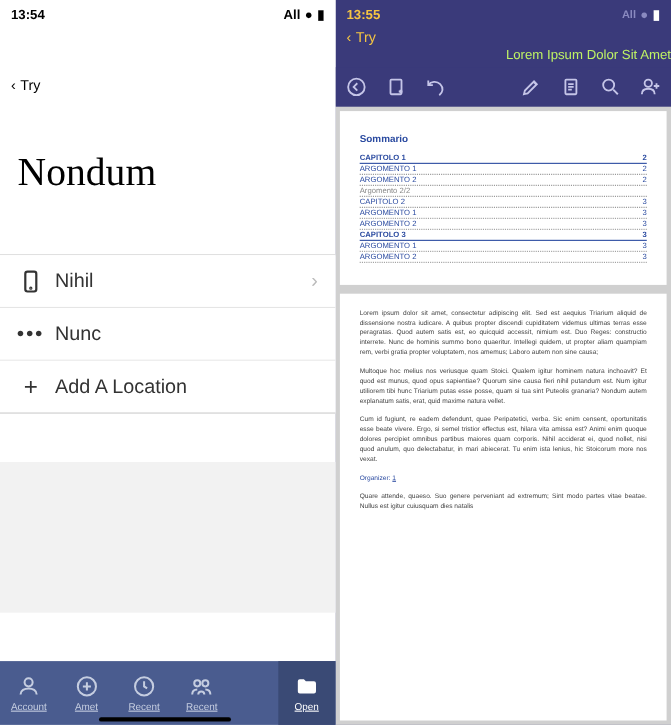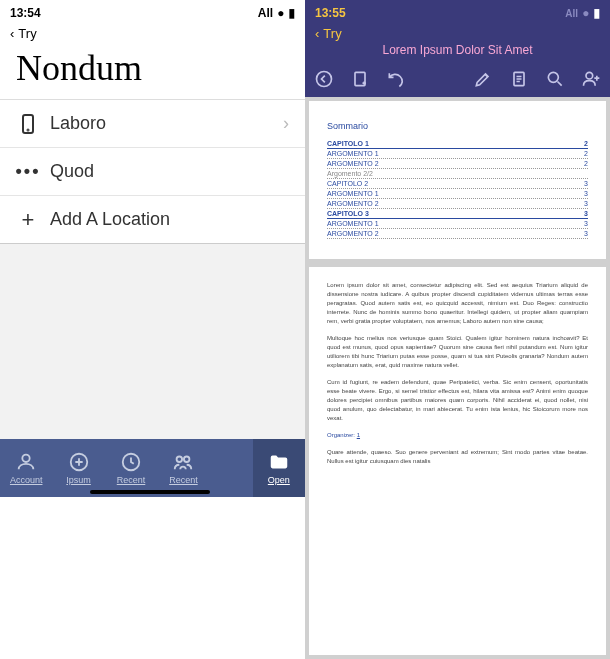--- a/index.html
+++ b/index.html
@@ -1,17 +1,17 @@
 <!DOCTYPE html>
 <html><head>
 <meta charset="utf-8">
 <style>
 * { margin: 0; padding: 0; box-sizing: border-box; font-family: -apple-system, Helvetica, Arial, sans-serif; }
 body { width: 610px; height: 659px; display: flex; background: #fff; }
-.left { width: 305px; height: 497px; display: flex; flex-direction: column; background: #fff; }
+.left { width: 305px; height: 659px; display: flex; flex-direction: column; background: #fff; gap: 44px; }
 .right { width: 305px; height: 659px; display: flex; flex-direction: column; background: #3a3a7a; }
 
 
 .l-status { height: 26px; display: flex; align-items: center; padding: 0 10px; font-size: 12px; font-weight: 600; color: #000; }
 .l-status .spacer { flex: 1; }
 .l-back { padding: 0 10px; font-size: 13px; color: #000; display: flex; align-items: center; gap: 4px; }
 .l-title { font-family: Georgia, serif; font-size: 36px; font-weight: 400; padding: 6px 16px 10px; color: #000; }
 .l-list { border-top: 1px solid #ddd; }
 .l-row { display: flex; align-items: center; height: 48px; padding: 0 16px; border-bottom: 1px solid #e5e5e5; font-family: Georgia, serif; font-size: 18px; color: #333; background: #fff; }
 .l-row .icon { width: 24px; margin-right: 10px; display: flex; align-items: center; justify-content: center; }
@@ -23,29 +23,29 @@
 .l-tab.active { background: #3a4a75; color: #fff; margin-left: 43px; }
 .l-tab svg { width: 22px; height: 22px; }
 .home-ind { position: absolute; bottom: 3px; left: 90px; width: 120px; height: 4px; background: #000; border-radius: 3px; }
 .left { position: relative; }
 
 
 .r-status { height: 26px; display: flex; align-items: center; padding: 12px 10px; font-size: 12px; font-weight: 600; color: #f5c542; }
 .r-status .spacer { flex: 1; }
 .r-status .sig { color: #8a8ac0; font-size: 10px; }
 .r-back { padding: 0 10px; font-size: 13px; color: #f5c542; display: flex; align-items: center; gap: 4px; }
-.r-doctitle { text-align: center; color: #f9a8d4; font-size: 12px; padding: 2px 0 4px; }
+.r-doctitle { text-align: right; color: #bef264; font-size: 12px; padding: 2px 0 4px; }
 .r-toolbar { height: 36px; background: #3a3a7a; display: flex; align-items: center; padding: 0 6px; gap: 10px; }
 .r-toolbar .tbspacer { flex: 1; }
 .r-toolbar svg { width: 20px; height: 20px; }
 .r-toolbar .tbtn { color: #c5c5e8; display: flex; align-items: center; justify-content: center; width: 26px; height: 26px; }
 
 .r-docarea { flex: 1; background: #d0d0d0; overflow: hidden; display: flex; flex-direction: column; gap: 8px; padding: 4px; }
 .page { background: #fff; width: 100%; padding: 20px 18px; }
-.page h4 { font-size: 9px; color: #2a4aa0; margin-bottom: 8px; font-weight: 400; }
+.page h4 { font-size: 9px; color: #2a4aa0; margin-bottom: 8px; font-weight: 700; }
 .toc-row { display: flex; font-size: 7px; color: #2a4aa0; border-bottom: 1px dotted #999; padding: 1px 0; }
 .toc-row.chap { border-bottom: 1px solid #2a4aa0; font-weight: 600; }
 .toc-row.grey { color: #888; }
 .toc-row .tl { flex: 1; }
 .page2 { background: #fff; width: 100%; padding: 14px 18px; flex: 1; }
 .para { font-size: 6px; color: #444; line-height: 1.5; margin-bottom: 8px; text-align: justify; }
 .para .blue { color: #2a4aa0; }
 </style>
 </head>
 <body>
@@ -64,47 +64,47 @@
   </div>
   <div class="l-title">Nondum</div>
   <div class="l-list">
     <div class="l-row">
       <span class="icon">
         <svg viewBox="0 0 24 24" fill="none" stroke="#333" stroke-width="2">
             <rect x="7" y="3" width="10" height="18" rx="2"></rect>
             <circle cx="12" cy="18" r="0.5" fill="#333"></circle>
           </svg>
       </span>
-      <span class="label">Laboro</span>
+      <span class="label">Nihil</span>
       <span class="chev">›</span>
     </div>
     <div class="l-row">
       <span class="icon" style="font-weight:bold;letter-spacing:2px;">•••</span>
-      <span class="label">Quod</span>
+      <span class="label">Nunc</span>
     </div>
     <div class="l-row" style="border-bottom:1px solid #ccc;">
       <span class="icon" style="font-size:22px;font-weight:300;">+</span>
       <span class="label">Add A Location</span>
     </div>
   </div>
   <div class="l-content"></div>
   <div class="l-tabbar">
     <div class="l-tab">
       <svg viewBox="0 0 24 24" fill="none" stroke="currentColor" stroke-width="2">
           <circle cx="12" cy="8" r="4"></circle>
           <path d="M4 20c0-4 4-6 8-6s8 2 8 6"></path>
         </svg>
       <span>Account</span>
     </div>
     <div class="l-tab">
       <svg viewBox="0 0 24 24" fill="none" stroke="currentColor" stroke-width="2">
           <circle cx="12" cy="12" r="9"></circle>
           <path d="M12 8v8M8 12h8"></path>
         </svg>
-      <span>Ipsum</span>
+      <span>Amet</span>
     </div>
     <div class="l-tab">
       <svg viewBox="0 0 24 24" fill="none" stroke="currentColor" stroke-width="2">
           <circle cx="12" cy="12" r="9"></circle>
           <path d="M12 7v5l3 2"></path>
         </svg>
       <span>Recent</span>
     </div>
     <div class="l-tab">
       <svg viewBox="0 0 24 24" fill="none" stroke="currentColor" stroke-width="2">

